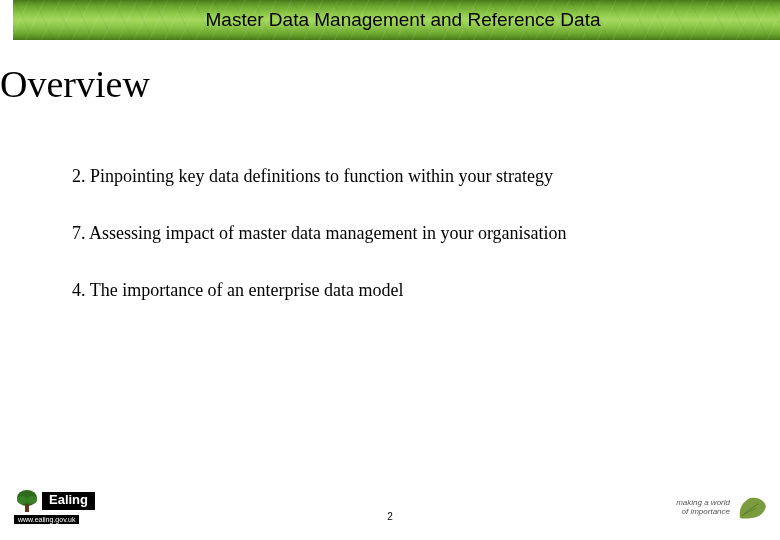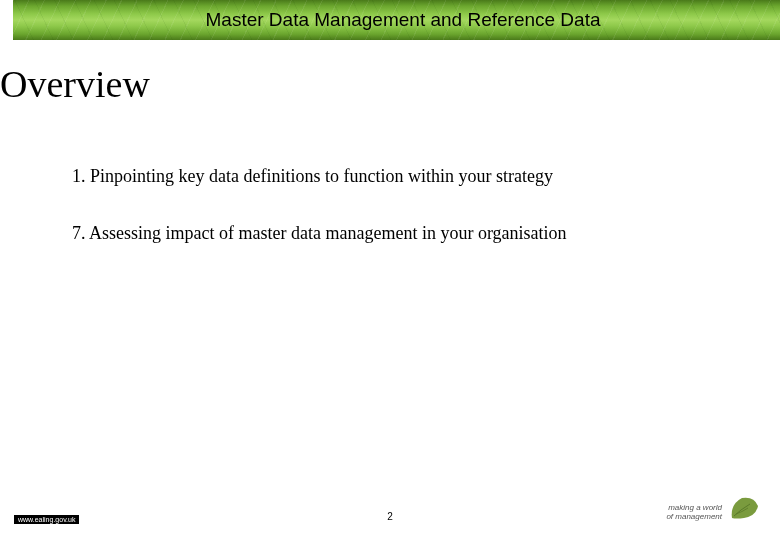--- a/index.html
+++ b/index.html
@@ -113,24 +113,24 @@
   .ealing-url {
     background: #000;
     color: #fff;
     font-size: 7px;
     padding: 1px 4px;
     margin-top: 1px;
     font-family: Arial, sans-serif;
   }
   .logo-right {
     position: absolute;
-    right: 18px;
+    right: 10px;
     bottom: 8px;
     display: flex;
-    align-items: flex-end;
+    align-items: center;
     gap: 6px;
   }
   .tagline {
     font-size: 8px;
     color: #555;
     font-style: italic;
     font-family: Arial, sans-serif;
     line-height: 1.1;
     text-align: right;
   }
@@ -139,36 +139,48 @@
 </head>
 <body>
 
 <div class="header-banner">
   <span class="header-title">Master Data Management and Reference Data</span>
 </div>
 
 <h1 class="main-title">Overview</h1>
 
 <div class="content-list">
-  <div class="content-item">1. Pinpointing key data definitions to function within your strategy</div>
+  <div class="content-item">2. Pinpointing key data definitions to function within your strategy</div>
   <div class="content-item">7. Assessing impact of master data management in your organisation</div>
+  <div class="content-item">4. The importance of an enterprise data model</div>
 </div>
 
 <div class="footer">
 
   <div class="logo-left">
+    <div class="logo-left-top">
+      <span class="tree-icon">
+        <svg width="26" height="26" viewBox="0 0 26 26">
+          <ellipse cx="13" cy="10" rx="10" ry="8" fill="#2d6b1f"></ellipse>
+          <ellipse cx="8" cy="12" rx="5" ry="4" fill="#3a8028"></ellipse>
+          <ellipse cx="18" cy="12" rx="5" ry="4" fill="#3a8028"></ellipse>
+          <rect x="11" y="16" width="4" height="8" fill="#5a3a1a"></rect>
+        </svg>
+      </span>
+      <span class="ealing-box">Ealing</span>
+    </div>
     <span class="ealing-url">www.ealing.gov.uk</span>
   </div>
 
   <span class="page-number">2</span>
 
   <div class="logo-right">
     <div class="tagline">
       <div>making a world</div>
-      <div>of management</div>
+      <div>of importance</div>
     </div>
     <span class="leaf-icon">
       <svg width="34" height="28" viewBox="0 0 34 28">
         <path d="M 4 24 Q 2 10 14 4 Q 26 2 30 12 Q 28 22 16 24 Q 8 25 4 24 Z" fill="#7a9b3e"></path>
         <path d="M 6 22 Q 12 16 22 10" stroke="#5a7a2a" stroke-width="1" fill="none"></path>
         <path d="M 8 20 Q 14 18 20 14" stroke="#5a7a2a" stroke-width="0.8" fill="none"></path>
       </svg>
     </span>
   </div>
 

